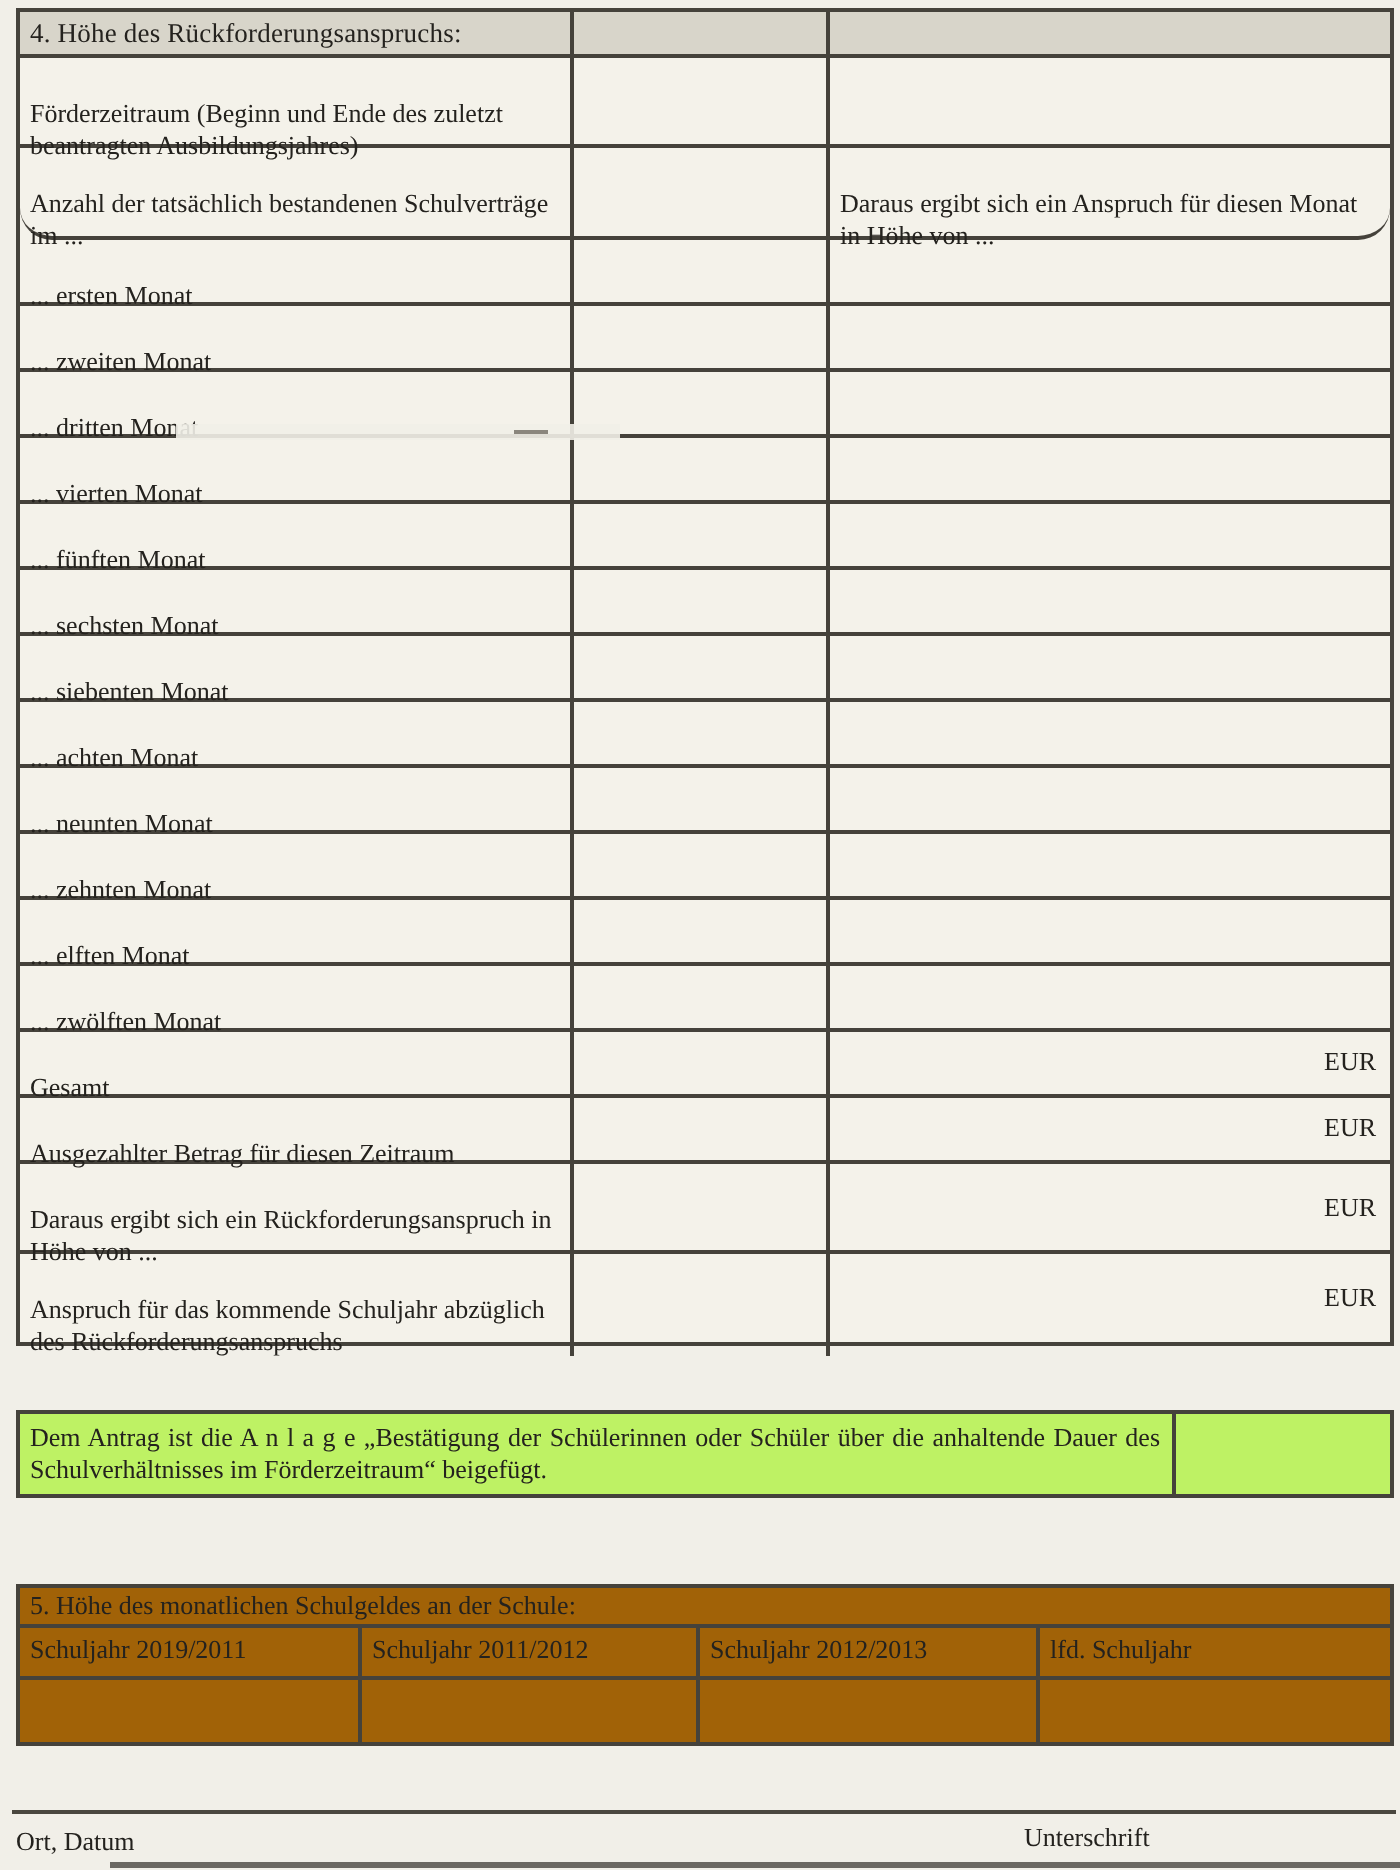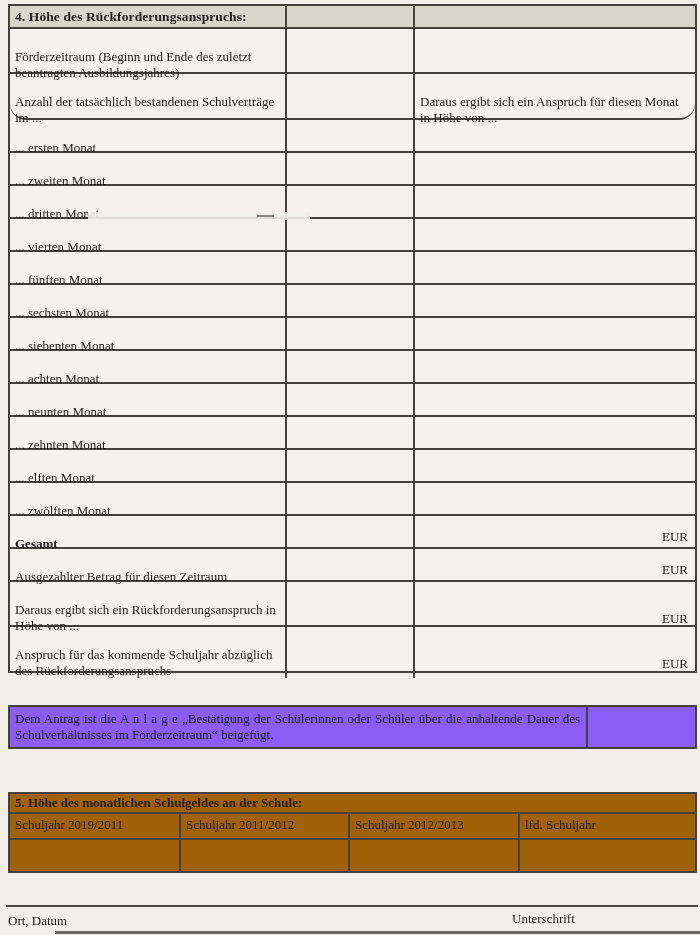--- a/index.html
+++ b/index.html
@@ -13,26 +13,26 @@
   }
   .abs{position:absolute;}
   
   .t4{left:8px;top:4px;width:689px;border:2px solid #45423b;box-sizing:border-box;background:#f4f2ea;}
   .row{display:grid;grid-template-columns:277px 128px 1fr;border-bottom:2px solid #45423b;box-sizing:border-box;}
   .row:last-child{border-bottom:none;}
   .c{border-right:2px solid #45423b;box-sizing:border-box;padding:20px 8px 0 5px;}
   .c.last{border-right:none;}
   .h23{height:23px;}.h45{height:45px;}.h46{height:46px;border-radius:16px;}.h33{height:33px;}.h44{height:44px;}
   .headbg{background:#d8d5ca;}
-  .bold{font-weight:bold;}
+  .bold{font-weight:normal;}
   .title-cell{padding:3px 4px 0 5px;font-size:13.5px;letter-spacing:.1px;}
-  .eur{display:flex;justify-content:flex-end;align-items:flex-end;padding:0 7px 7px 5px;}
+  .eur{display:flex;justify-content:flex-end;align-items:center;padding:0 7px 7px 5px;}
   
   .anl{left:8px;top:705px;width:689px;height:44px;border:2px solid #45423b;box-sizing:border-box;
-       display:grid;grid-template-columns:578px 1fr;background:#8b5cf6;}
+       display:grid;grid-template-columns:578px 1fr;background:#bef264;}
   .anl .txt{border-right:2px solid #45423b;box-sizing:border-box;padding:4px 6px 0 5px;text-align:justify;line-height:1.22;}
   .anl .chk{box-sizing:border-box;}
   
   .t5{left:8px;top:792px;width:689px;border:2px solid #45423b;box-sizing:border-box;background:#a16207;}
   .t5 .trow{display:grid;grid-template-columns:171px 169px 170px 1fr;border-bottom:2px solid #45423b;box-sizing:border-box;}
   .t5 .trow:last-child{border-bottom:none;}
   .t5 .tc{border-right:2px solid #45423b;box-sizing:border-box;padding:3px 4px 0 5px;}
   .t5 .tc.last{border-right:none;}
   .t5 .full{display:block;height:17px;padding:1px 4px 0 5px;}
   .hc{height:24px;}

